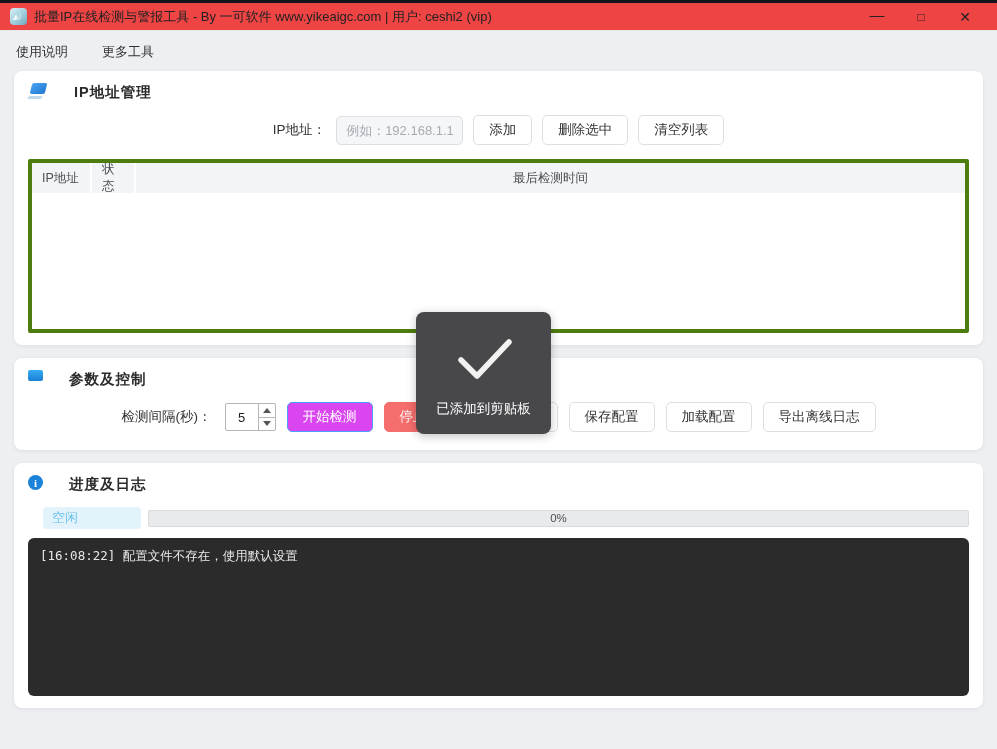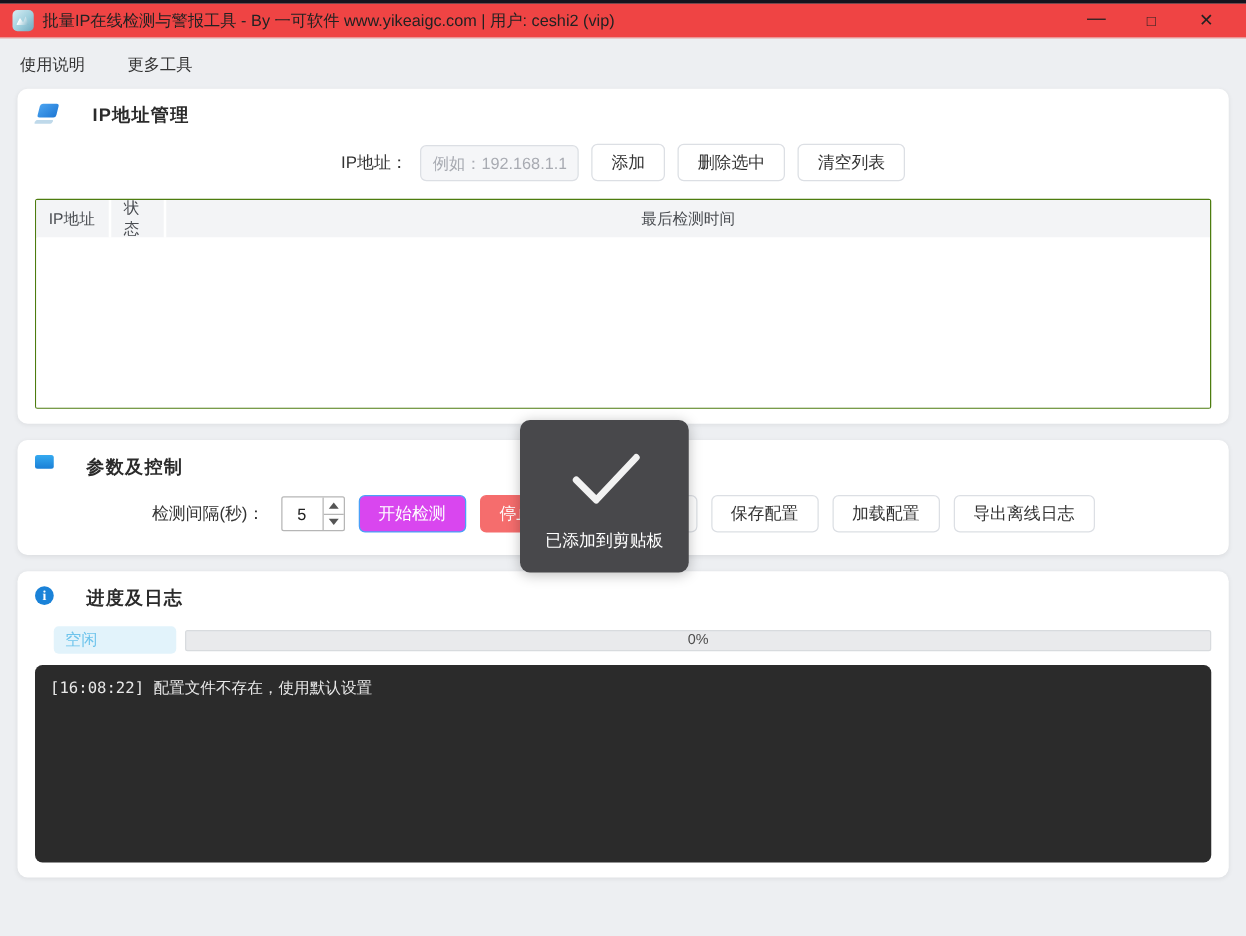--- a/index.html
+++ b/index.html
@@ -71,21 +71,21 @@
     background:#f5f6f8; padding:0 9px; font-size:13px; color:#333; outline:none;
     font-family:"Liberation Sans",sans-serif;
   }
   .ip-input::placeholder { color:#a8abb2; }
   .btn {
     height:30px; background:#fff; border:1px solid #dcdfe4; border-radius:5px;
     padding:0 15px; font-size:13.5px; color:#333; cursor:default;
     font-family:"Liberation Sans",sans-serif;
   }
   
-  .table { border:1px solid #4d7c0f; border-radius:2px; }
+  .table { border:4px solid #4d7c0f; border-radius:2px; }
   .table-head { display:flex; background:#f3f4f6; height:30px; align-items:center; }
   .th {
     font-size:12.5px; color:#4a4d52; padding:0 10px; border-right:2px solid #ffffff;
     display:flex; align-items:center; height:100%;
   }
   .th-ip { width:60px; }
   .th-status { width:44px; }
   .th-time { flex:1; justify-content:center; border-right:none; }
   .table-body { height:136px; background:#fff; }
   
@@ -115,21 +115,21 @@
     display:flex; align-items:center; justify-content:center;
   }
   .progress-label { font-size:11.5px; color:#4d4d4d; }
   .log-area {
     height:158px; background:#2b2b2b; border-radius:6px; padding:9px 12px;
     font-family:"DejaVu Sans Mono","Liberation Mono",monospace;
     font-size:12.5px; color:#e8e8e8; line-height:1.5; overflow:hidden;
   }
   
   .toast {
-    position:absolute; left:416px; top:336px; width:135px; height:122px;
+    position:absolute; left:416px; top:312px; width:135px; height:122px;
     background:#48484b; border-radius:8px; z-index:20;
     display:flex; flex-direction:column; align-items:center;
     box-shadow:0 2px 10px rgba(0,0,0,0.25);
   }
   .toast svg { margin-top:22px; }
   .toast-text { color:#fff; font-size:13.5px; margin-top:16px; white-space:nowrap; }
 </style>
 </head>
 <body>
 

